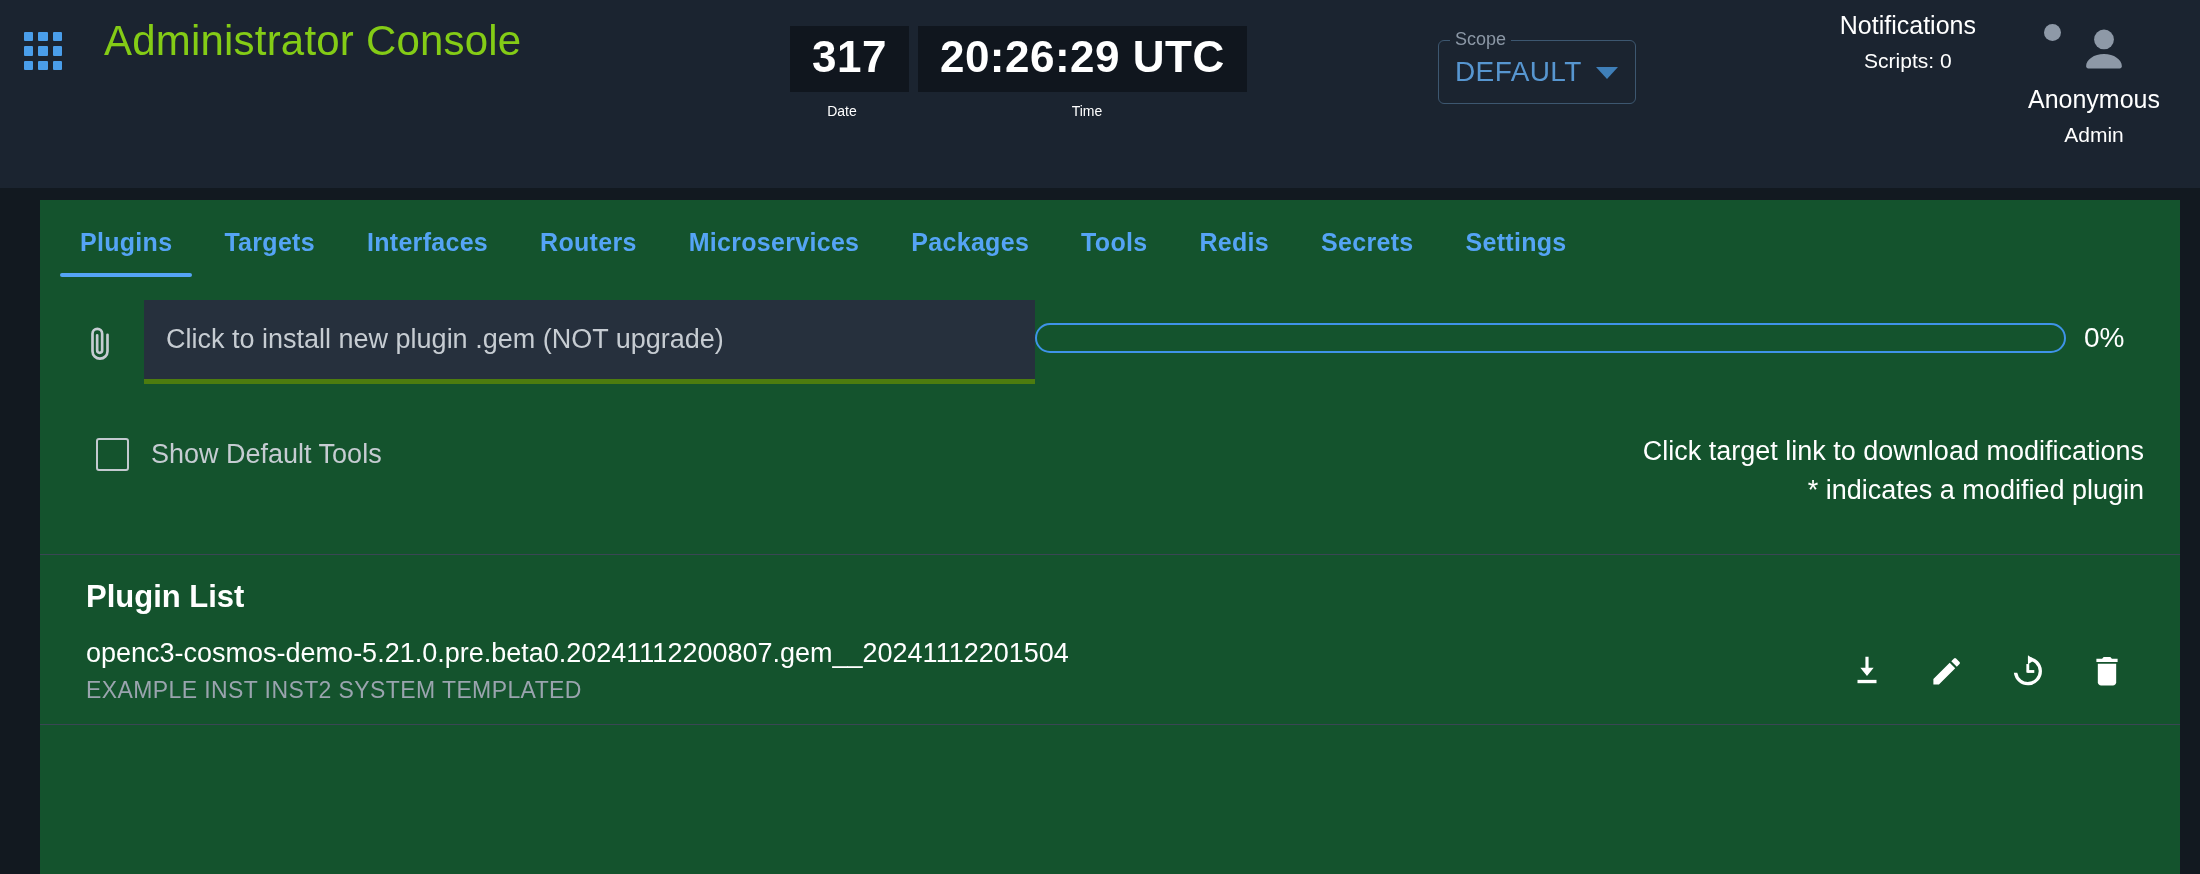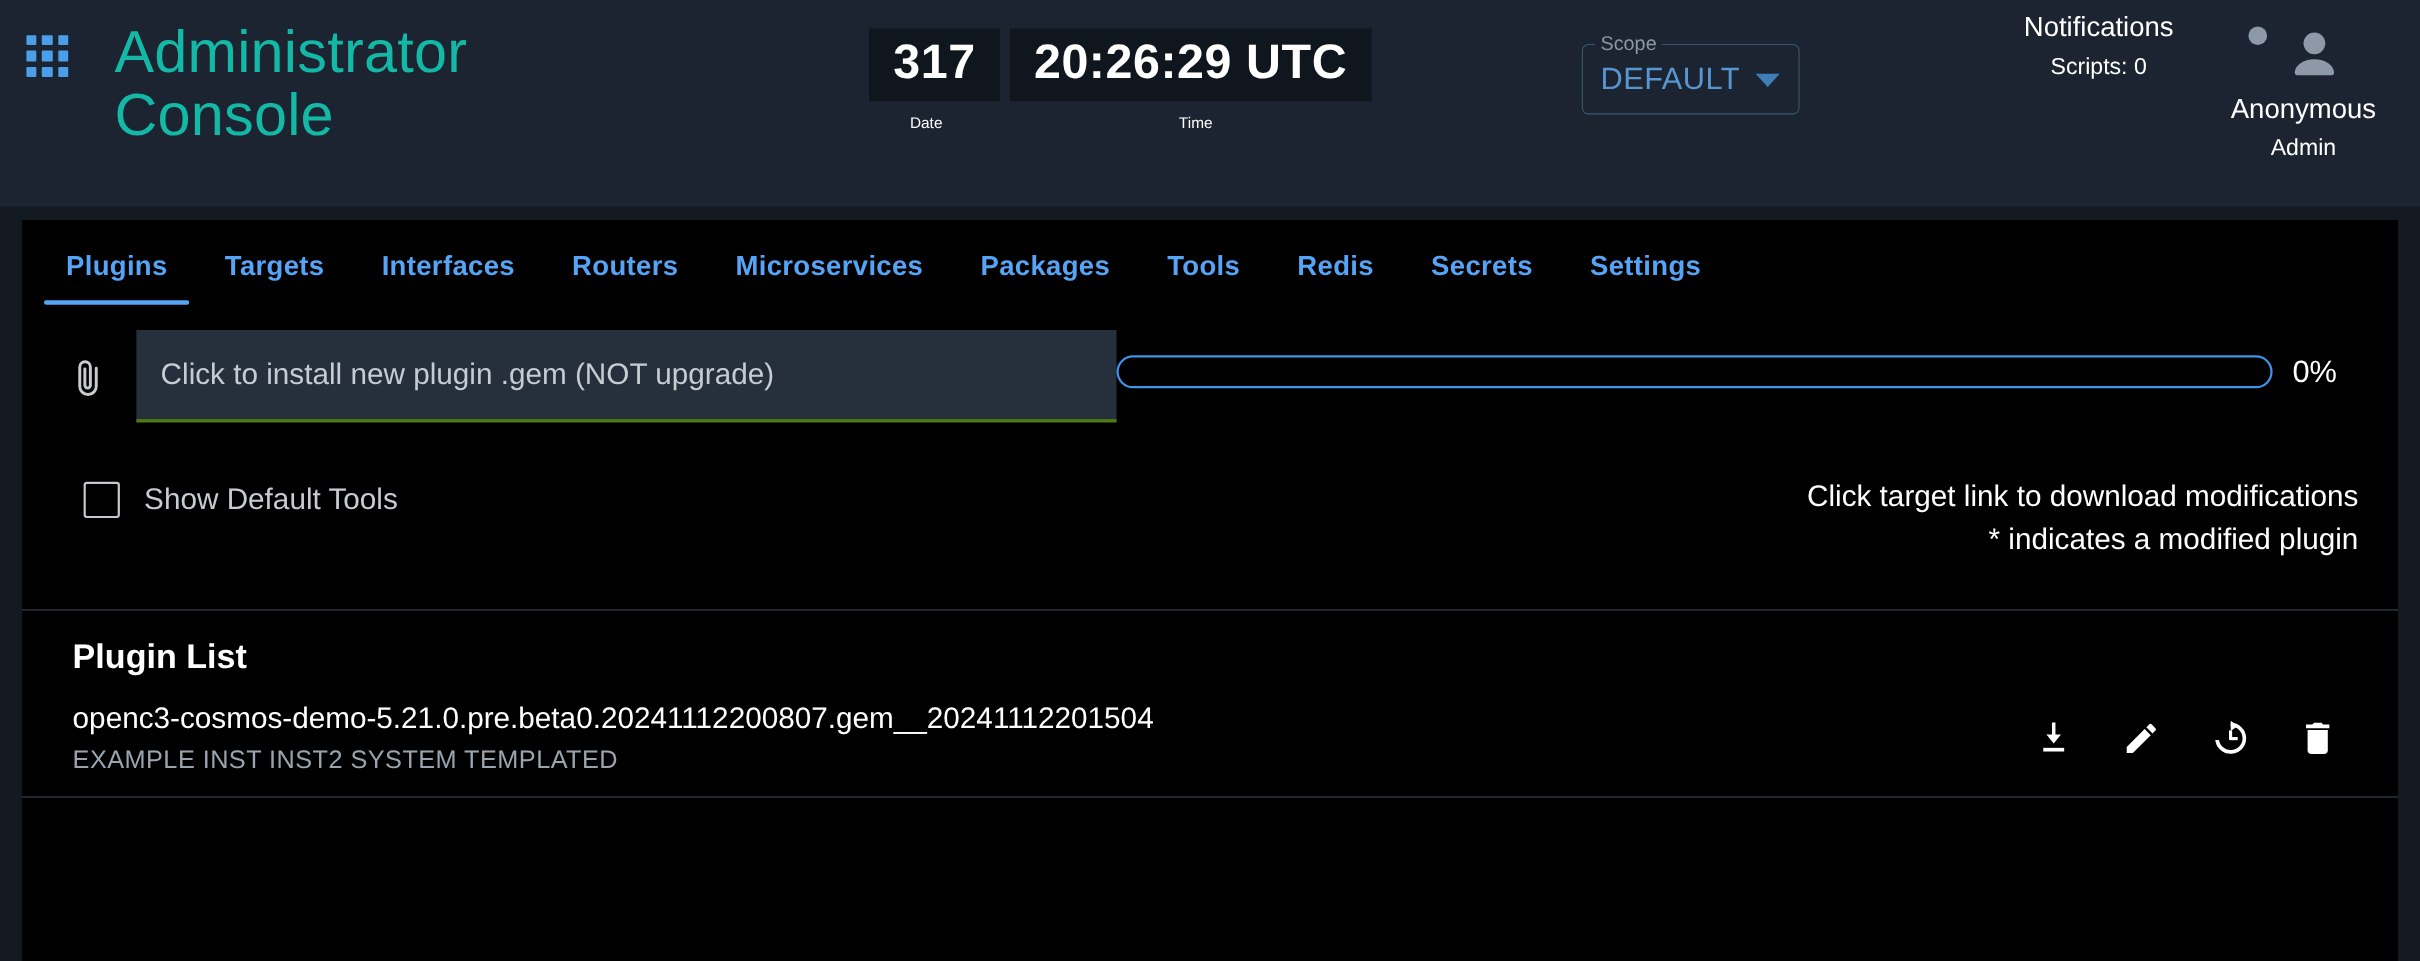--- a/index.html
+++ b/index.html
@@ -31,23 +31,23 @@
     width: 38px; height: 38px;
     margin-top: 14px;
     display: grid;
     grid-template-columns: repeat(3, 1fr);
     grid-template-rows: repeat(3, 1fr);
     gap: 5px;
     flex: 0 0 auto;
   }
   .grid-icon span { background: #4a9eea; border-radius: 1px; display: block; }
   .app-title {
-    font-size: 54px;
+    font-size: 42px;
     font-weight: 400;
-    color: #14b8a6;
+    color: #84cc16;
     line-height: 1.08;
     margin-left: 42px;
     max-width: 420px;
     letter-spacing: 0.2px;
   }
 
   
   .clock-wrap {
     flex: 0 0 auto;
     padding-top: 26px;
@@ -186,22 +186,23 @@
   }
 
   
   .content-outer {
     position: relative;
     background: #121920;
     padding: 12px 20px 0 20px;
     height: 686px;
   }
   .panel {
-    background: #000000;
+    background: #14532d;
     height: 100%;
+    margin-left: 20px;
   }
 
   
   .tabbar {
     display: flex;
     align-items: flex-end;
     height: 78px;
     padding-left: 14px;
     border-bottom: 1px solid transparent;
   }
@@ -234,21 +235,21 @@
     display: flex;
     align-items: center;
     width: 995px;
     flex: 0 0 auto;
     padding-left: 40px;
   }
   .clip-icon { width: 42px; flex: 0 0 auto; margin-right: 22px; margin-top: 4px;}
   .file-field {
     flex: 1 1 auto;
     background: #26303d;
-    border-bottom: 3px solid #4d7c0f;
+    border-bottom: 5px solid #4d7c0f;
     height: 84px;
     display: flex;
     align-items: center;
     padding-left: 22px;
     cursor: pointer;
   }
   .file-field-text {
     color: #c6ccd2;
     font-size: 27px;
   }

